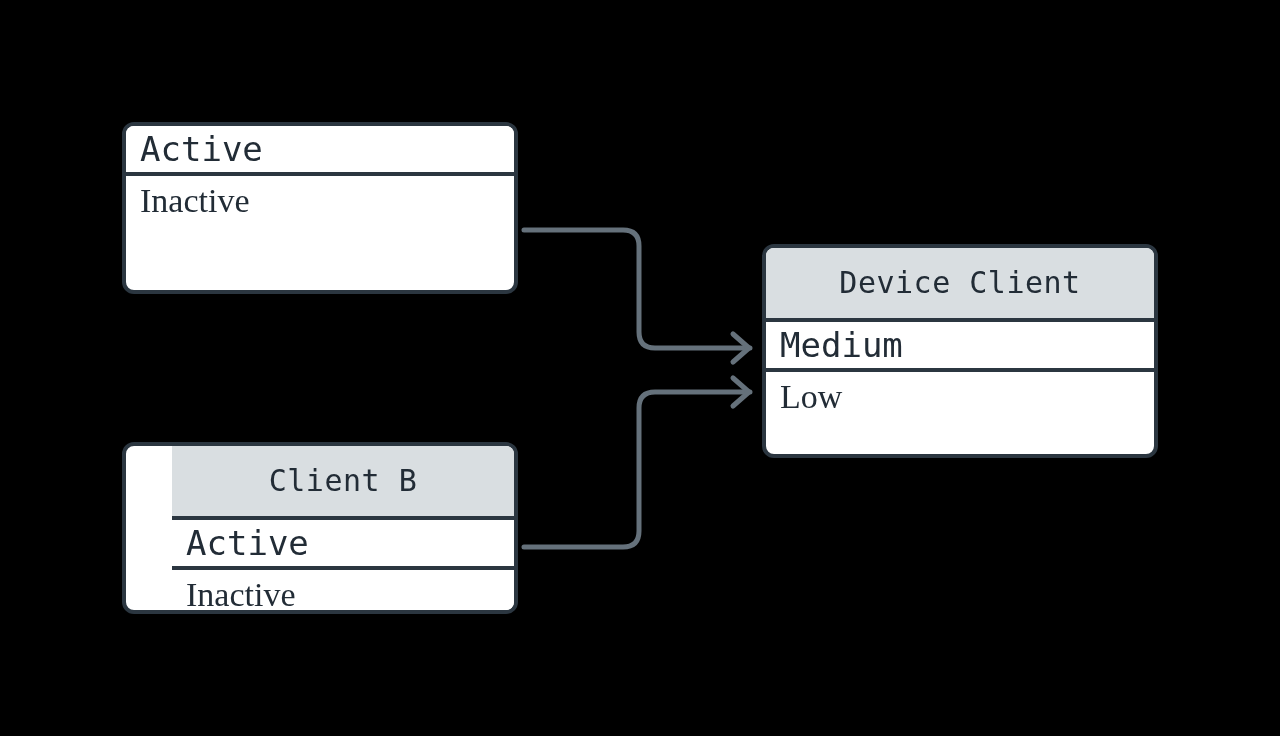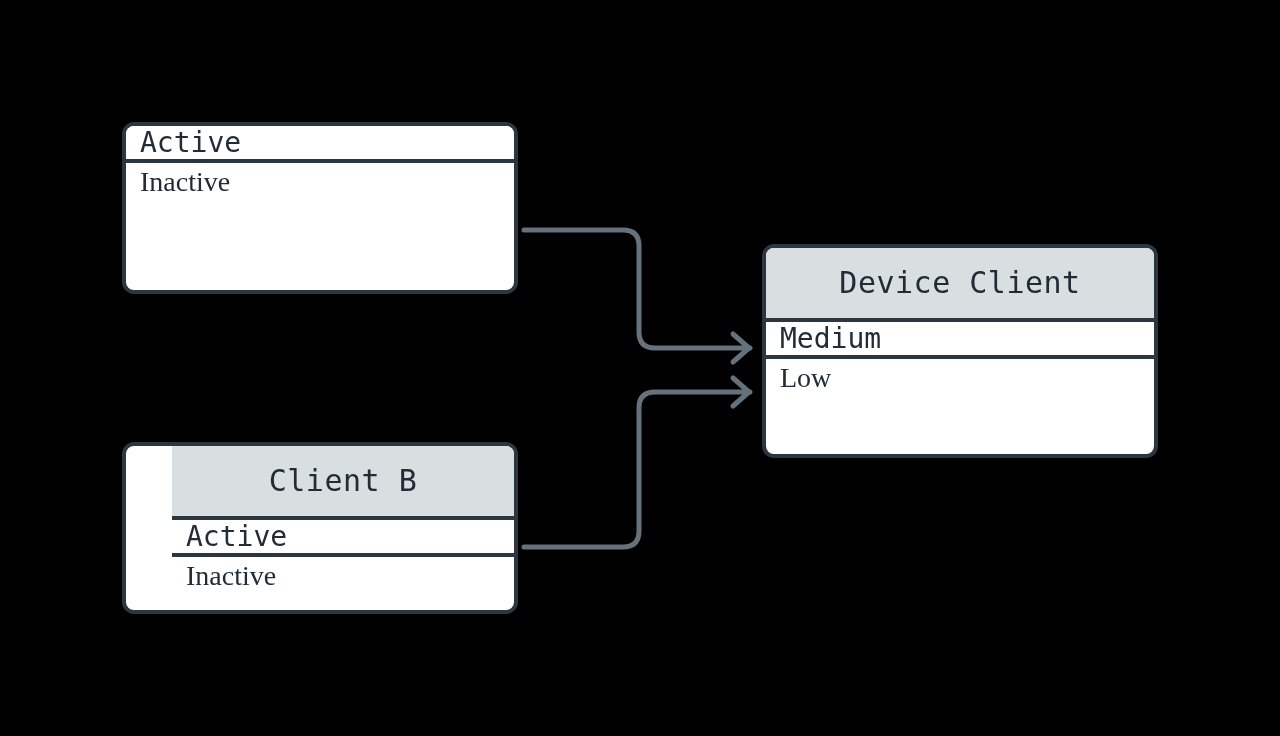--- a/index.html
+++ b/index.html
@@ -37,26 +37,26 @@
     align-items: center;
     justify-content: center;
     border-bottom: 4px solid #2b3640;
     height: 74px;
   }
 
   .entity-row {
     box-sizing: border-box;
     background: #ffffff;
     color: #222c36;
-    font-size: 28px;
+    font-size: 34px;
     line-height: 1;
     display: flex;
     align-items: center;
     padding-left: 14px;
-    height: 37px;
+    height: 50px;
     border-bottom: 4px solid #2b3640;
   }
   .entity-row:last-child {
     border-bottom: none;
     font-family: Liberation Serif, serif;
   }
 
   #edge-layer {
     position: absolute;
     left: 0;

